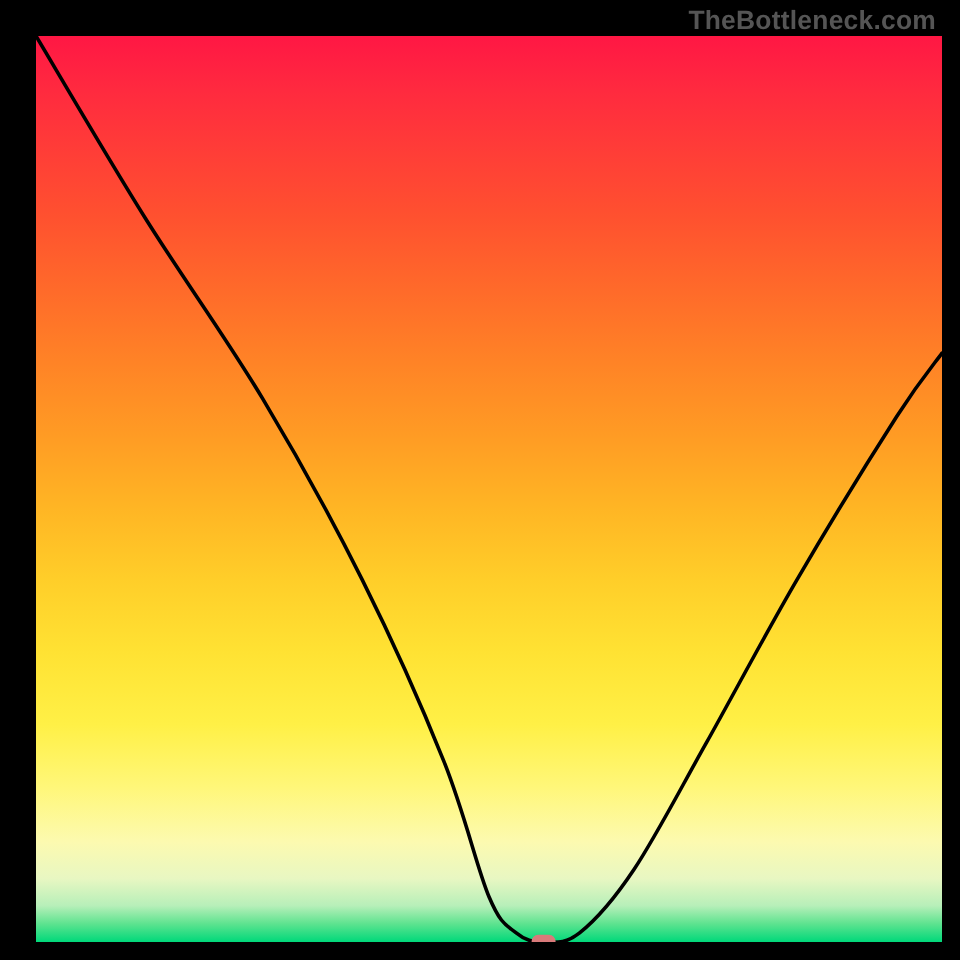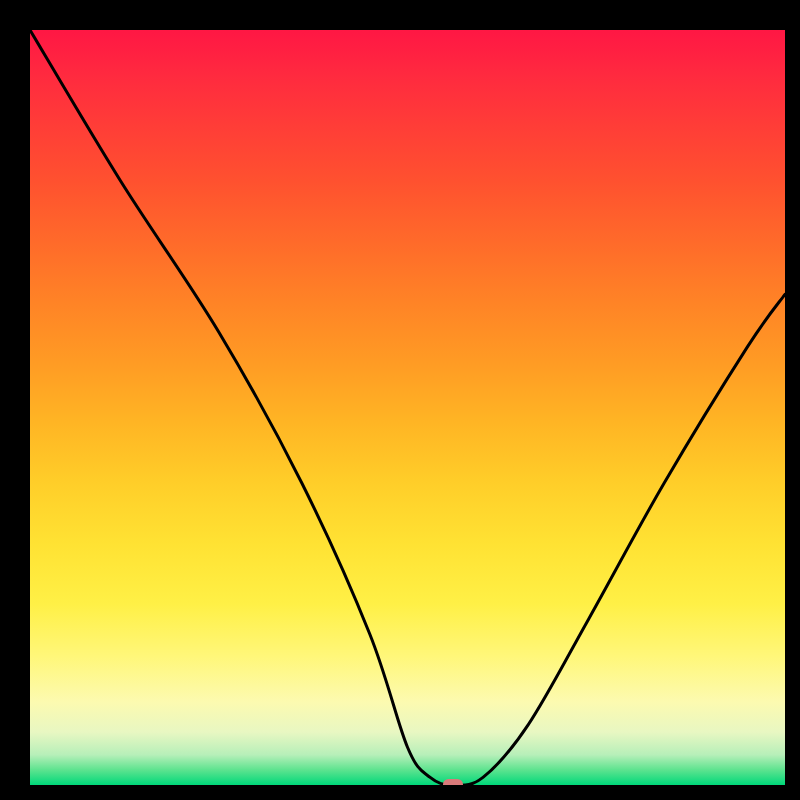--- a/index.html
+++ b/index.html
@@ -80,20 +80,21 @@
     border-radius: 6px;
     background: #d97a7a;
     z-index: 3;
   }
 </style>
 </head>
 <body>
 
 <div class="frame">
 
+  <div class="watermark">TheBottleneck.com</div>
 
   <div class="plot-area">
     <div class="gradient"></div>
 
     <svg class="curve" viewBox="0 0 755 755" preserveAspectRatio="none">
       <path id="curve-path" d="M 0 0 C 15.1 25.166666666666668, 59.141666666666666 100.66666666666666, 90.6 151 C 122.05833333333332 201.33333333333334, 158.55 251.66666666666666, 188.75 302 C 218.95 352.3333333333333, 246.63333333333335 402.6666666666667, 271.8 453 C 296.9666666666667 503.3333333333333, 322.1333333333333 559.9583333333334, 339.75 604 C 357.3666666666667 648.0416666666666, 367.43333333333334 693.3416666666667, 377.5 717.25 C 387.56666666666666 741.1583333333333, 392.6 741.1583333333334, 400.15000000000003 747.45 C 407.70000000000005 753.7416666666667, 413.99166666666673 755, 422.80000000000007 755 C 431.6083333333334 755, 440.4166666666667 757.5166666666667, 453 747.45 C 465.5833333333333 737.3833333333334, 480.68333333333334 721.0250000000001, 498.3 694.6 C 515.9166666666667 668.175, 536.0500000000001 629.1666666666666, 558.7 588.9 C 581.35 548.6333333333333, 607.775 498.3, 634.1999999999999 453 C 660.6249999999999 407.7, 697.1166666666667 348.55833333333334, 717.25 317.1 C 737.3833333333333 285.6416666666667, 748.7083333333334 273.05833333333334, 755 264.25"></path>
     </svg>
 
     <div class="marker" id="marker" style="left: 412.8px; top: 749px;"></div>
   </div>

